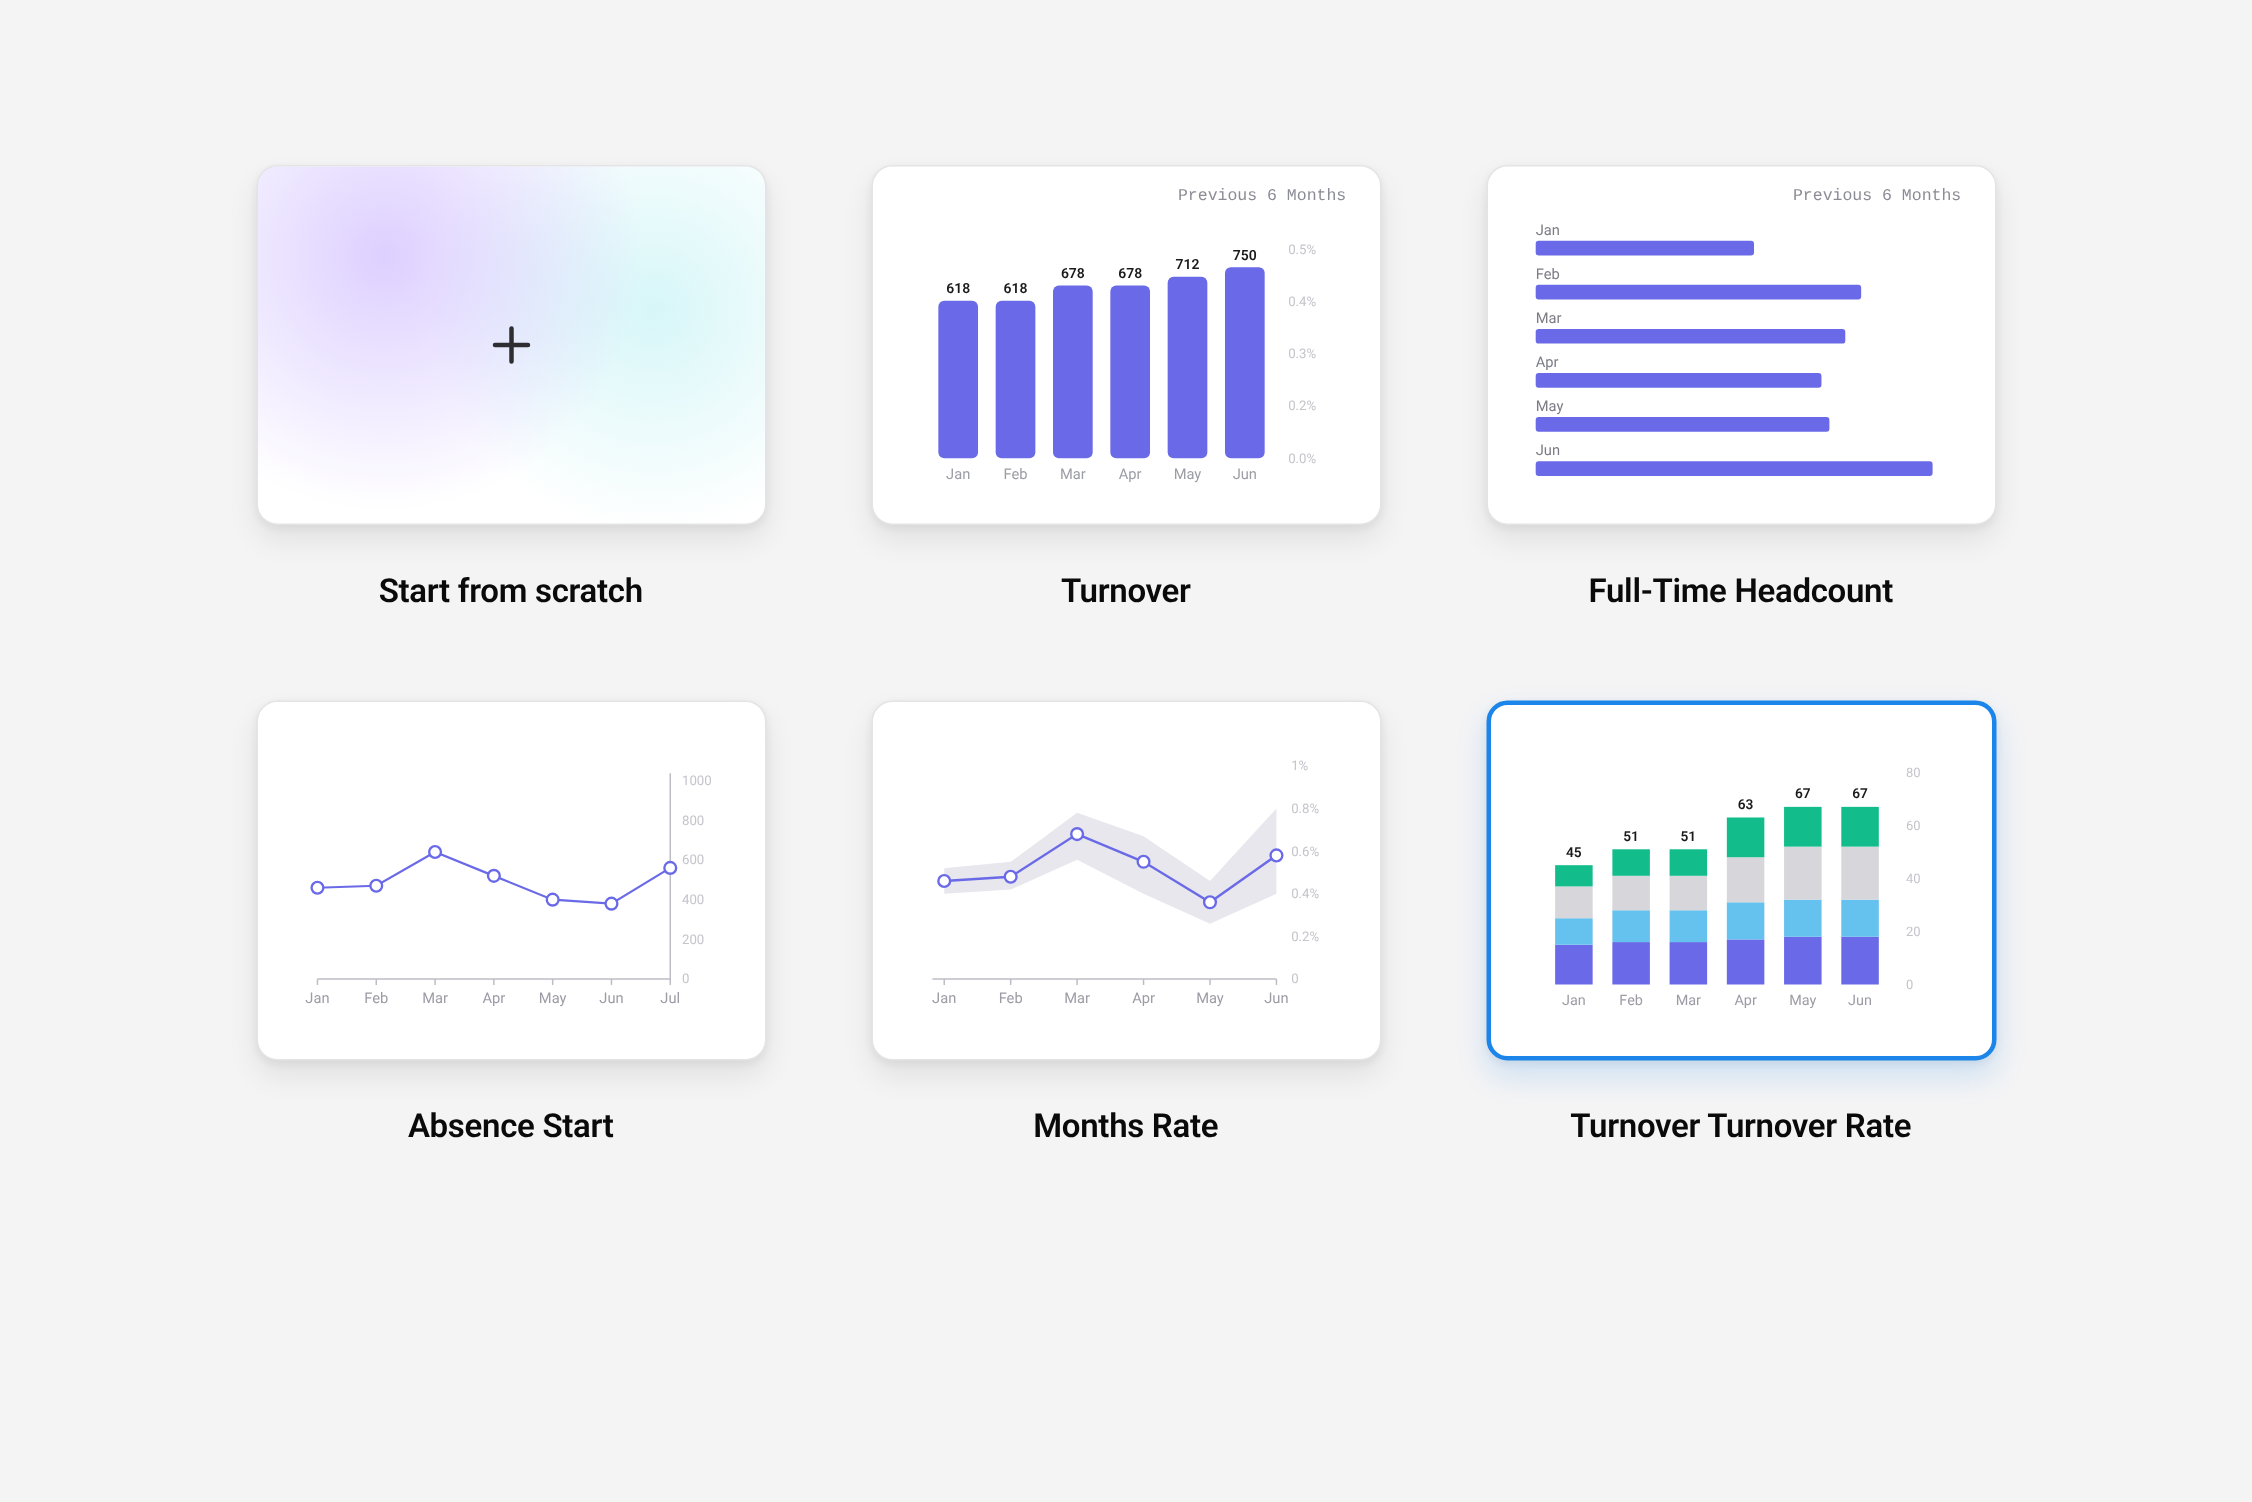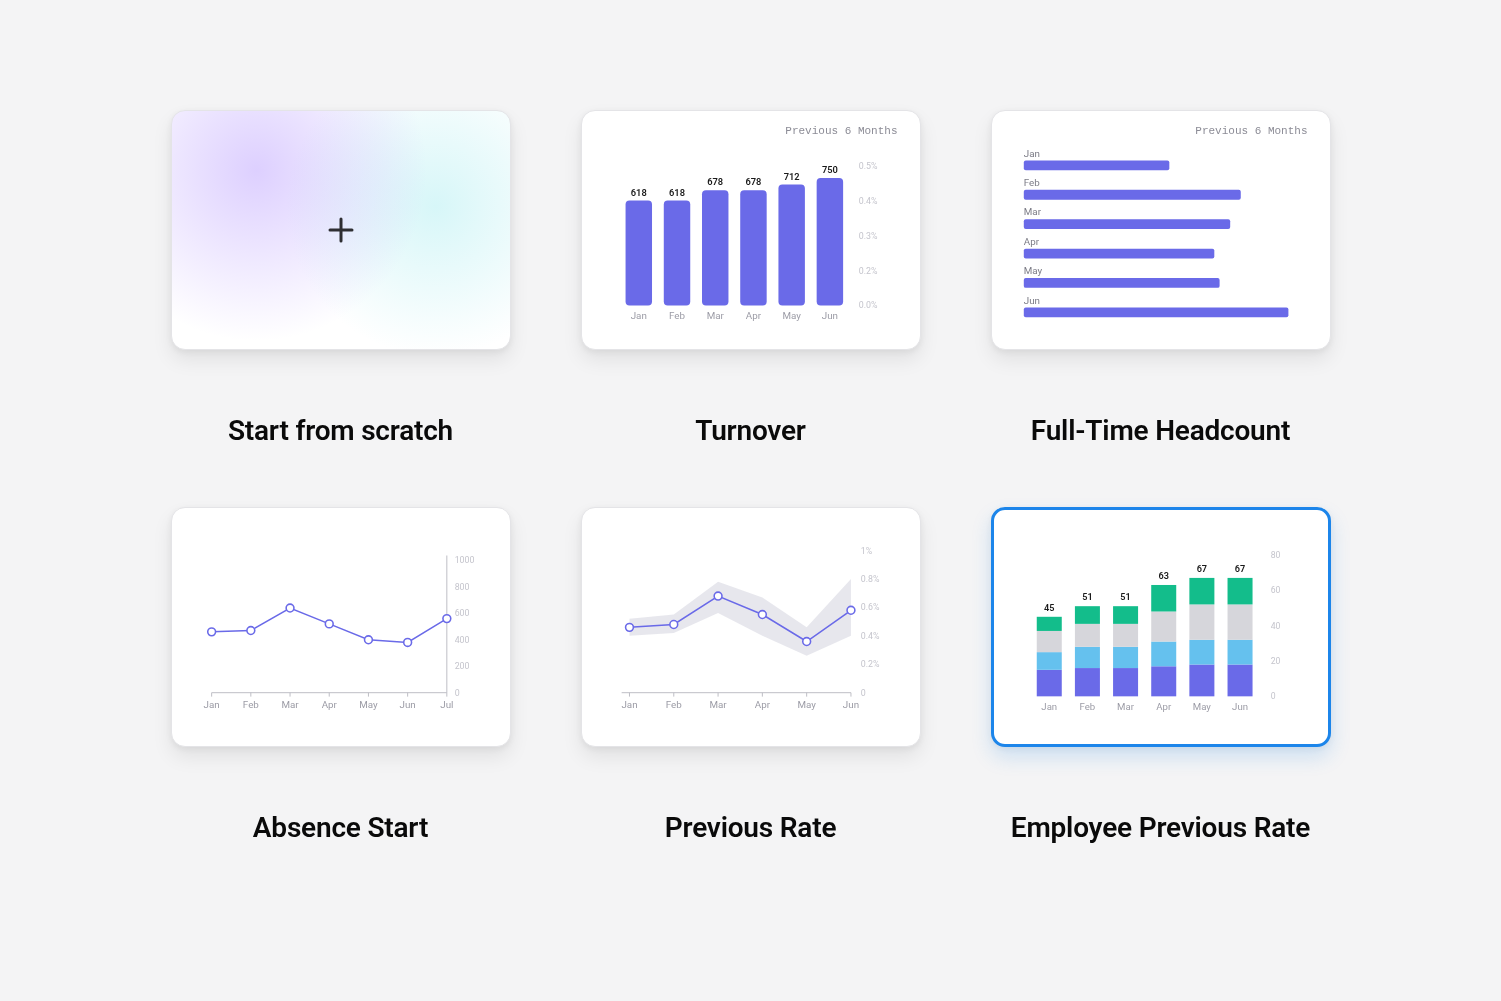--- a/index.html
+++ b/index.html
@@ -51,25 +51,24 @@
     padding: 18px 22px 14px 22px;
     position: relative;
     overflow: hidden;
     cursor: pointer;
   }
   .card.selected {
     border: 3px solid var(--selected);
     box-shadow: 0 10px 20px rgba(28,133,234,0.18), 0 2px 6px rgba(0,0,0,0.06);
   }
   .card-title {
-    font-size: 28px;
+    font-size: 22px;
     font-weight: 600;
     text-align: center;
     letter-spacing: -0.2px;
-    margin-top: 32px;
   }
   .subtitle {
     position: absolute;
     top: 14px;
     right: 22px;
     font-size: 11px;
     color: var(--muted);
     font-family: Liberation Mono, monospace;
   }
   .svg-chart {
@@ -248,21 +247,21 @@
               <path d="M 26 103.3 L 71.2 100.4 L 116.4 71.39999999999999 L 161.6 90.25 L 206.8 117.80000000000001 L 252 85.9" fill="none" stroke="#6a6ae8" stroke-width="1.6"></path>
               <circle cx="26" cy="103.3" r="4" fill="#fff" stroke="#6a6ae8" stroke-width="1.6"></circle>
               <circle cx="71.2" cy="100.4" r="4" fill="#fff" stroke="#6a6ae8" stroke-width="1.6"></circle>
               <circle cx="116.4" cy="71.39999999999999" r="4" fill="#fff" stroke="#6a6ae8" stroke-width="1.6"></circle>
               <circle cx="161.6" cy="90.25" r="4" fill="#fff" stroke="#6a6ae8" stroke-width="1.6"></circle>
               <circle cx="206.8" cy="117.80000000000001" r="4" fill="#fff" stroke="#6a6ae8" stroke-width="1.6"></circle>
               <circle cx="252" cy="85.9" r="4" fill="#fff" stroke="#6a6ae8" stroke-width="1.6"></circle>
             </g>
         </svg>
       </div>
-      <div class="card-title">Previous Rate</div>
+      <div class="card-title">Months Rate</div>
     </div>
 
     <div class="tile">
       <div class="card selected">
         <svg class="svg-chart" viewBox="0 0 300 210">
           <g id="to-yticks">
               <text x="264" y="178" class="y-tick">0</text>
               <text x="264" y="141.25" class="y-tick">20</text>
               <text x="264" y="104.5" class="y-tick">40</text>
               <text x="264" y="67.75" class="y-tick">60</text>
@@ -301,17 +300,17 @@
               <text x="192.5" y="189" class="x-tick">May</text>
               <rect x="219.16666666666666" y="141.925" width="26" height="33.075" fill="#6a6ae8"></rect>
               <rect x="219.16666666666666" y="116.20000000000002" width="26" height="25.724999999999998" fill="#65c1ee"></rect>
               <rect x="219.16666666666666" y="79.45000000000002" width="26" height="36.75" fill="#d6d6db"></rect>
               <rect x="219.16666666666666" y="51.88750000000002" width="26" height="27.5625" fill="#13bd8b"></rect>
               <text x="232.16666666666666" y="45.88750000000002" class="bar-label">67</text>
               <text x="232.16666666666666" y="189" class="x-tick">Jun</text>
             </g>
         </svg>
       </div>
-      <div class="card-title">Employee Previous Rate</div>
+      <div class="card-title">Turnover Turnover Rate</div>
     </div>
 
   </div>
 </div>
 
 </body></html>

